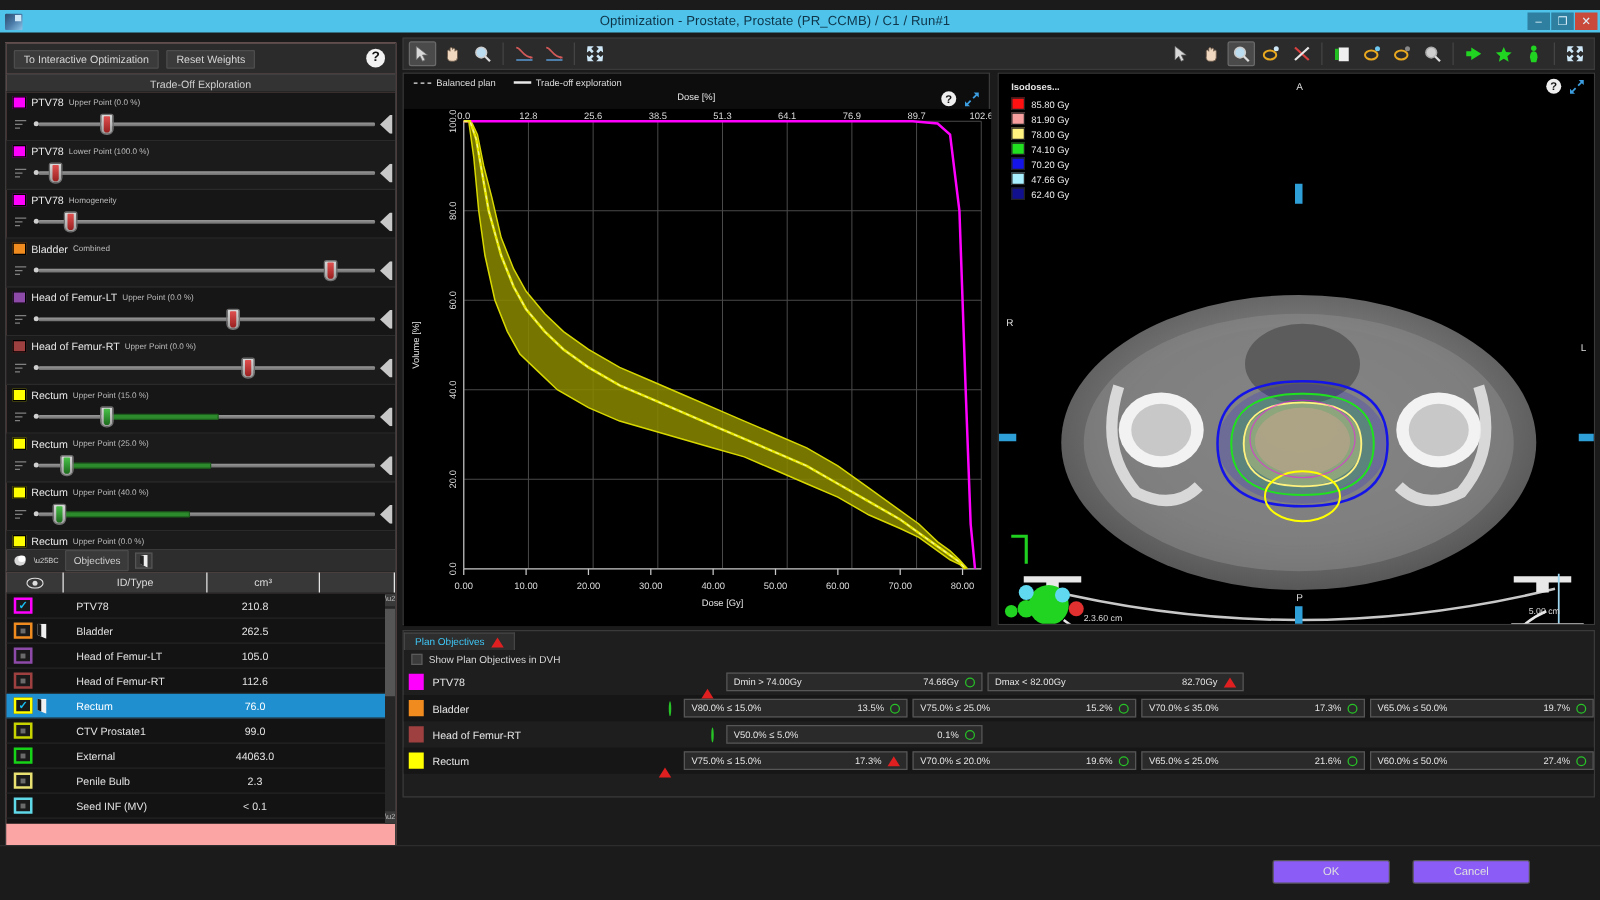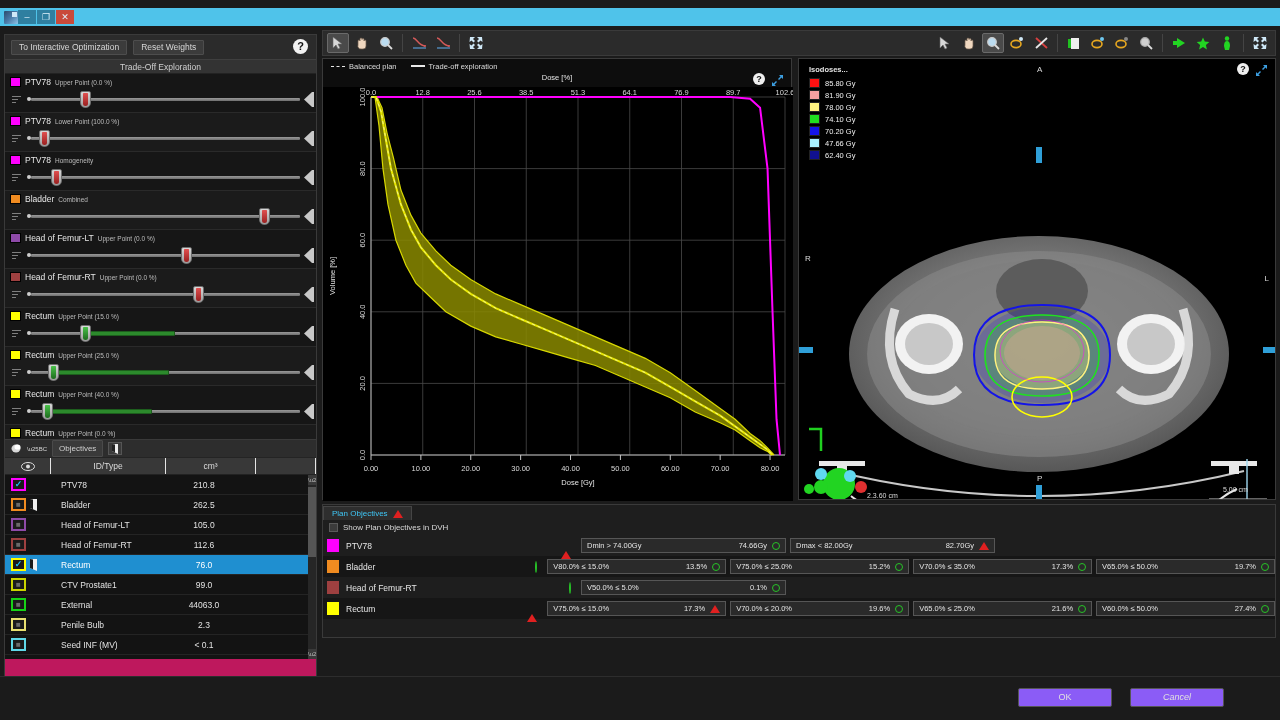--- a/index.html
+++ b/index.html
@@ -32,21 +32,21 @@
   .win-btns { display:flex; gap:1px; margin-right: 2px; flex:none; }
   .win-btn {
     width: 18px; height: 14px; background: #2f7fa0; color: #dff1fb;
     font-size: 9px; line-height: 14px; text-align: center; cursor: default;
   }
   .win-btn.close { background: #c94a3a; }
 
   
   .left-panel {
     position: absolute; left: 4px; top: 34px; width: 313px; height: 686px;
-    background: #be185d; border: 1px solid #3a3a3a;
+    background: #fca5a5; border: 1px solid #3a3a3a;
   }
   .lp-toolrow {
     height: 24px; display: flex; align-items: center; gap: 6px;
     padding: 0 6px; background: #2b2b2b; position: relative;
   }
   .lp-btn {
     height: 15px; padding: 0 7px; background: #3b3b3b; border: 1px solid #4d4d4d;
     color: #d6d6d6; font-size: 8.5px; line-height: 13px; border-radius: 1px; cursor: pointer;
   }
   .help-circle {
@@ -253,30 +253,31 @@
   .footer {
     position: absolute; left: 0; bottom: 0; width: 1280px; height: 44px;
     background: #1b1b1b; border-top: 1px solid #2d2d2d;
   }
   .ft-btn {
     position: absolute; top: 11px; width: 94px; height: 19px;
     background: #8b5cf6; border: 1px solid #555; color: #e0e0e0;
     font-size: 9px; line-height: 17px; text-align: center; border-radius: 2px; cursor: pointer;
   }
   .ft-ok { right: 168px; }
-  .ft-cancel { right: 56px; font-style: italic; }
+  .ft-cancel { right: 56px; }
   .scale-txt { position: absolute; color: #dcdcdc; font-size: 7px; }
 </style>
 </head>
 <body>
 
 <div id="app">
 
   <div class="titlebar">
     <div class="titlebar-icon"></div>
+    <div class="titlebar-title">Optimization - Prostate, Prostate (PR_CCMB) / C1 / Run#1</div>
     <div class="win-btns">
       <div class="win-btn">–</div>
       <div class="win-btn">❐</div>
       <div class="win-btn close">✕</div>
     </div>
   </div>
 
   <div class="left-panel">
     <div class="lp-toolrow">
       <div class="lp-btn">To Interactive Optimization</div>

